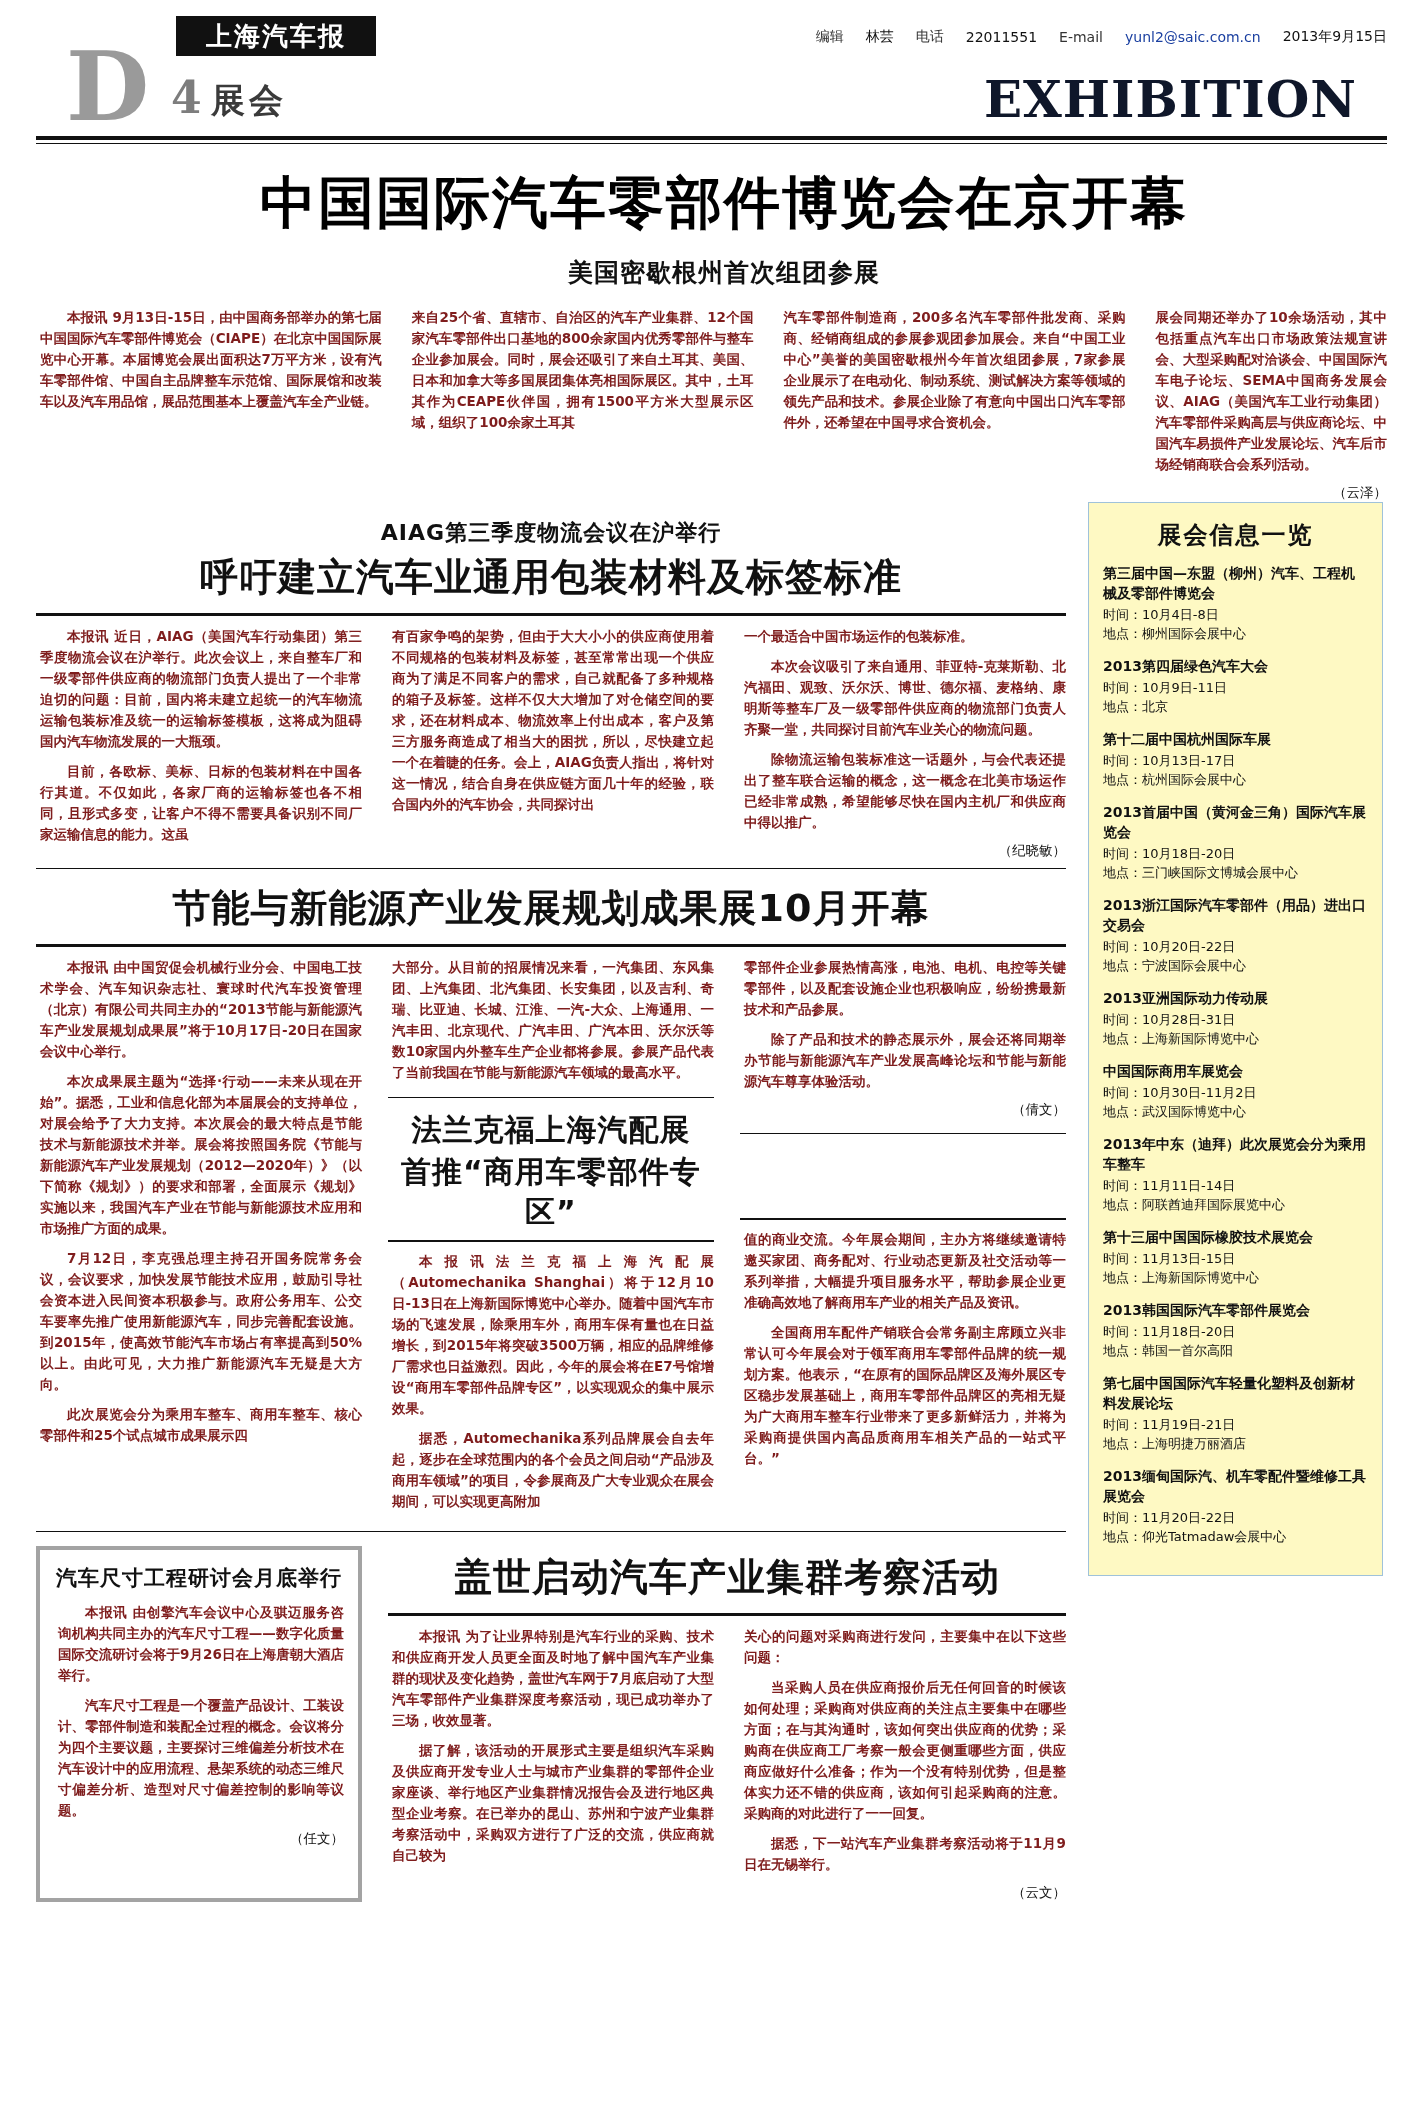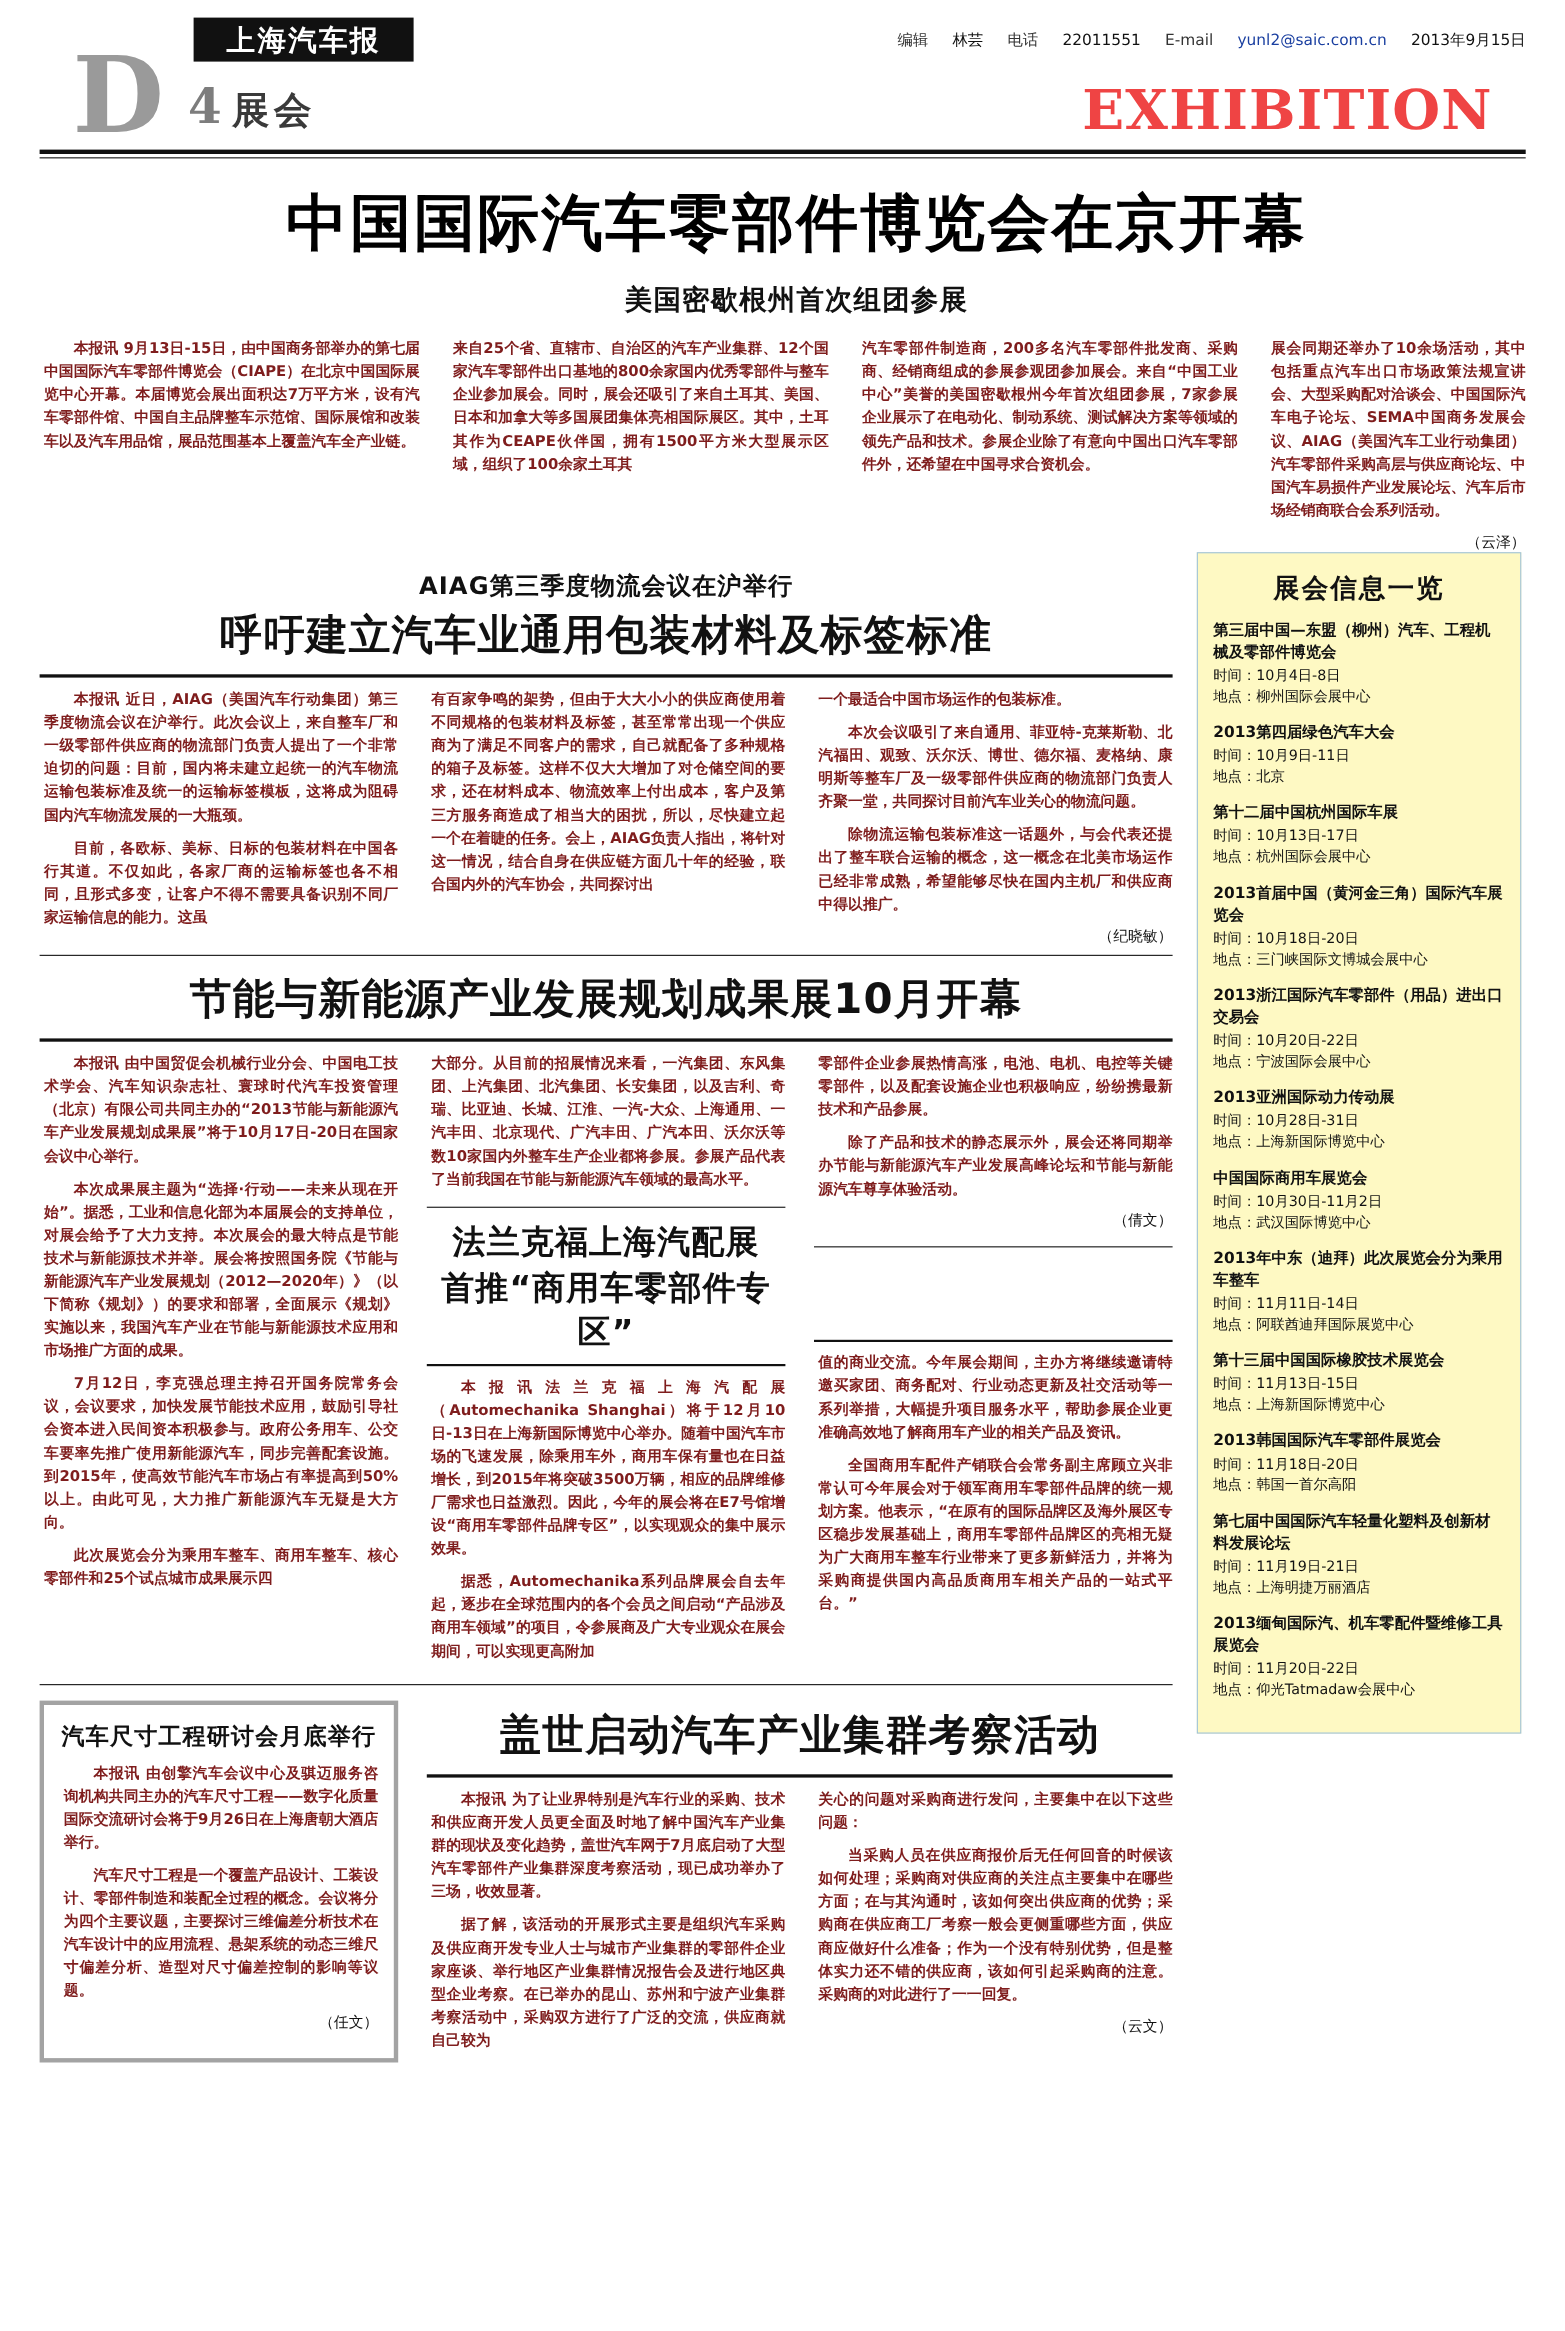--- a/index.html
+++ b/index.html
@@ -80,21 +80,21 @@
     font-weight:700;
     color:#3a3a3a;
     letter-spacing:4px;
   }
   .sec-en{
     position:absolute;
     right:30px;top:20px;
     font-family:"DejaVu Serif","Liberation Serif",serif;
     font-size:50px;
     font-weight:700;
-    color:#ef4444;
+    color:#0f172a;
     letter-spacing:1px;
   }
   .rule-thick{
     height:4px;background:#111;margin:0 36px;
   }
   .rule-thin{
     height:1px;background:#111;margin:3px 36px 0 36px;
   }
   
   .headline-wrap{
@@ -327,20 +327,21 @@
           <div class="sec-title" style="margin-top:6px;">盖世启动汽车产业集群考察活动</div>
           <div style="height:3px;background:#111;margin-bottom:10px;"></div>
           <div style="display:flex;gap:26px;">
             <div style="width:calc((100% - 26px)/2);">
               <p class="bt">本报讯  为了让业界特别是汽车行业的采购、技术和供应商开发人员更全面及时地了解中国汽车产业集群的现状及变化趋势，盖世汽车网于7月底启动了大型汽车零部件产业集群深度考察活动，现已成功举办了三场，收效显著。</p>
               <p class="bt">据了解，该活动的开展形式主要是组织汽车采购及供应商开发专业人士与城市产业集群的零部件企业家座谈、举行地区产业集群情况报告会及进行地区典型企业考察。在已举办的昆山、苏州和宁波产业集群考察活动中，采购双方进行了广泛的交流，供应商就自己较为</p>
             </div>
             <div style="width:calc((100% - 26px)/2);">
               <p class="bt noind">关心的问题对采购商进行发问，主要集中在以下这些问题：</p>
               <p class="bt">当采购人员在供应商报价后无任何回音的时候该如何处理；采购商对供应商的关注点主要集中在哪些方面；在与其沟通时，该如何突出供应商的优势；采购商在供应商工厂考察一般会更侧重哪些方面，供应商应做好什么准备；作为一个没有特别优势，但是整体实力还不错的供应商，该如何引起采购商的注意。采购商的对此进行了一一回复。</p>
+              <p class="bt">据悉，下一站汽车产业集群考察活动将于11月9日在无锡举行。</p>
               <p class="sig">（云文）</p>
             </div>
           </div>
         </div>
       </div>
 
     </div>
 
     <div class="right-rail">
       <div class="rail-title">展会信息一览</div>

